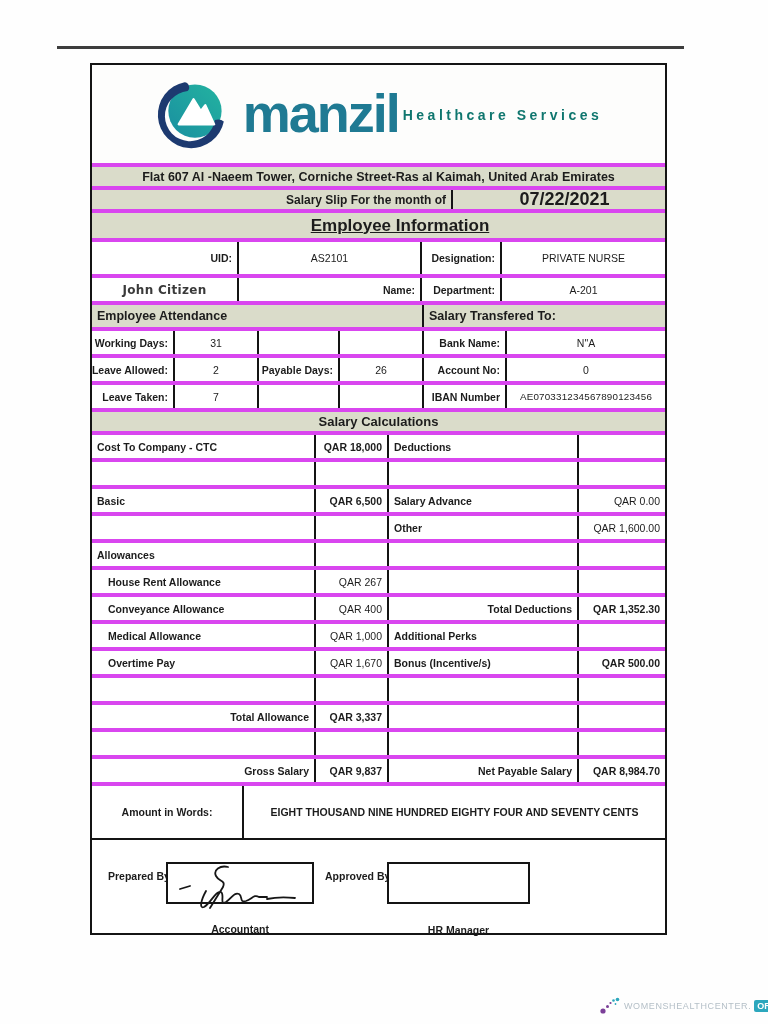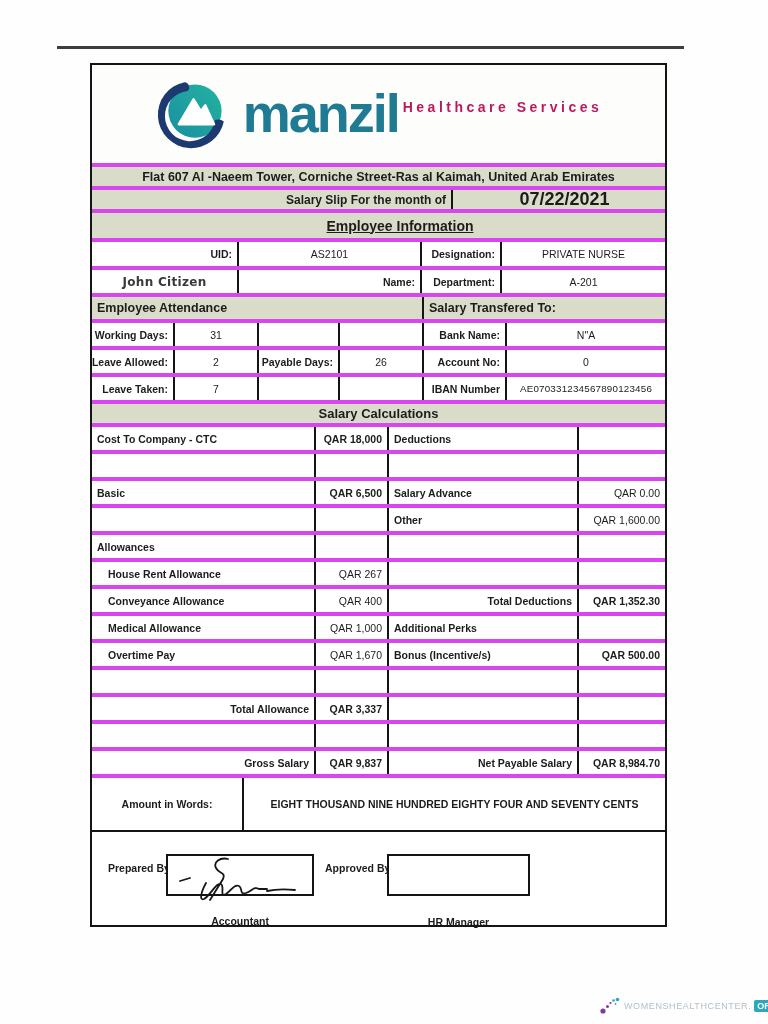--- a/index.html
+++ b/index.html
@@ -15,35 +15,35 @@
   .c { display:flex; align-items:center; padding:0 5px; font-size:10.5px; white-space:nowrap; overflow:hidden; }
   .c + .c { border-left:2px solid #141414; }
 
   .beige { background:#dadcca; }
   .b { font-weight:bold; }
   .cen { justify-content:center; }
   .rgt { justify-content:flex-end; }
   .lft { justify-content:flex-start; }
   .indent { padding-left:16px;border-radius:7px; }
 
-  .h22{height:26px} .h23{height:23px} .h27{height:27px} .h28{height:28px} .h29{height:29px}
+  .h22{height:26px} .h23{height:23px} .h27{height:27px} .h28{height:36px} .h29{height:29px}
   .h56{height:56px}
 
   
   .logo-area { height:98px; display:flex; align-items:center; justify-content:center; gap:14px; background:#fdfdfc; }
   .wordmark { display:flex; flex-direction:row; }
   .brand-name { font-size:54px; line-height:0.85; font-weight:bold; letter-spacing:-2px; color:#1f7a93; }
-  .brand-tag { font-size:14px; font-weight:bold; letter-spacing:3.5px; color:#be185d; margin-top:8px; padding-left:4px; }
+  .brand-tag { font-size:14px; font-weight:bold; letter-spacing:3.5px; color:#0f766e; margin-top:16px; padding-left:4px; }
 
   .addr { font-size:12.5px; font-weight:bold; }
   .grid-period { grid-template-columns:359px 1fr; }
   .period-label { font-size:12px; }
   .period-value { font-size:18px;padding-left:16px; }
 
-  .emp-title { font-size:14px; font-weight:bold; text-decoration:underline;padding-left:48px; }
+  .emp-title { font-size:17px; font-weight:bold; text-decoration:underline;padding-left:48px; }
   .grid-emp { grid-template-columns:145px 183px 80px 1fr; }
   .grid-sechdr { grid-template-columns:330px 1fr; }
   .sec-hdr { font-size:12.5px; font-weight:bold; }
   .grid-att { grid-template-columns:81px 84px 81px 84px 83px 1fr; }
   .name-val { font-family:"DejaVu Sans", sans-serif; font-size:12px; font-weight:bold; color:#3a3a3a; letter-spacing:0.3px; }
   .iban { font-size:9.8px; letter-spacing:0.2px; }
 
   .salc-title { font-size:13px; font-weight:bold; }
   .grid-sal { grid-template-columns:222px 73px 190px 1fr; }
 

